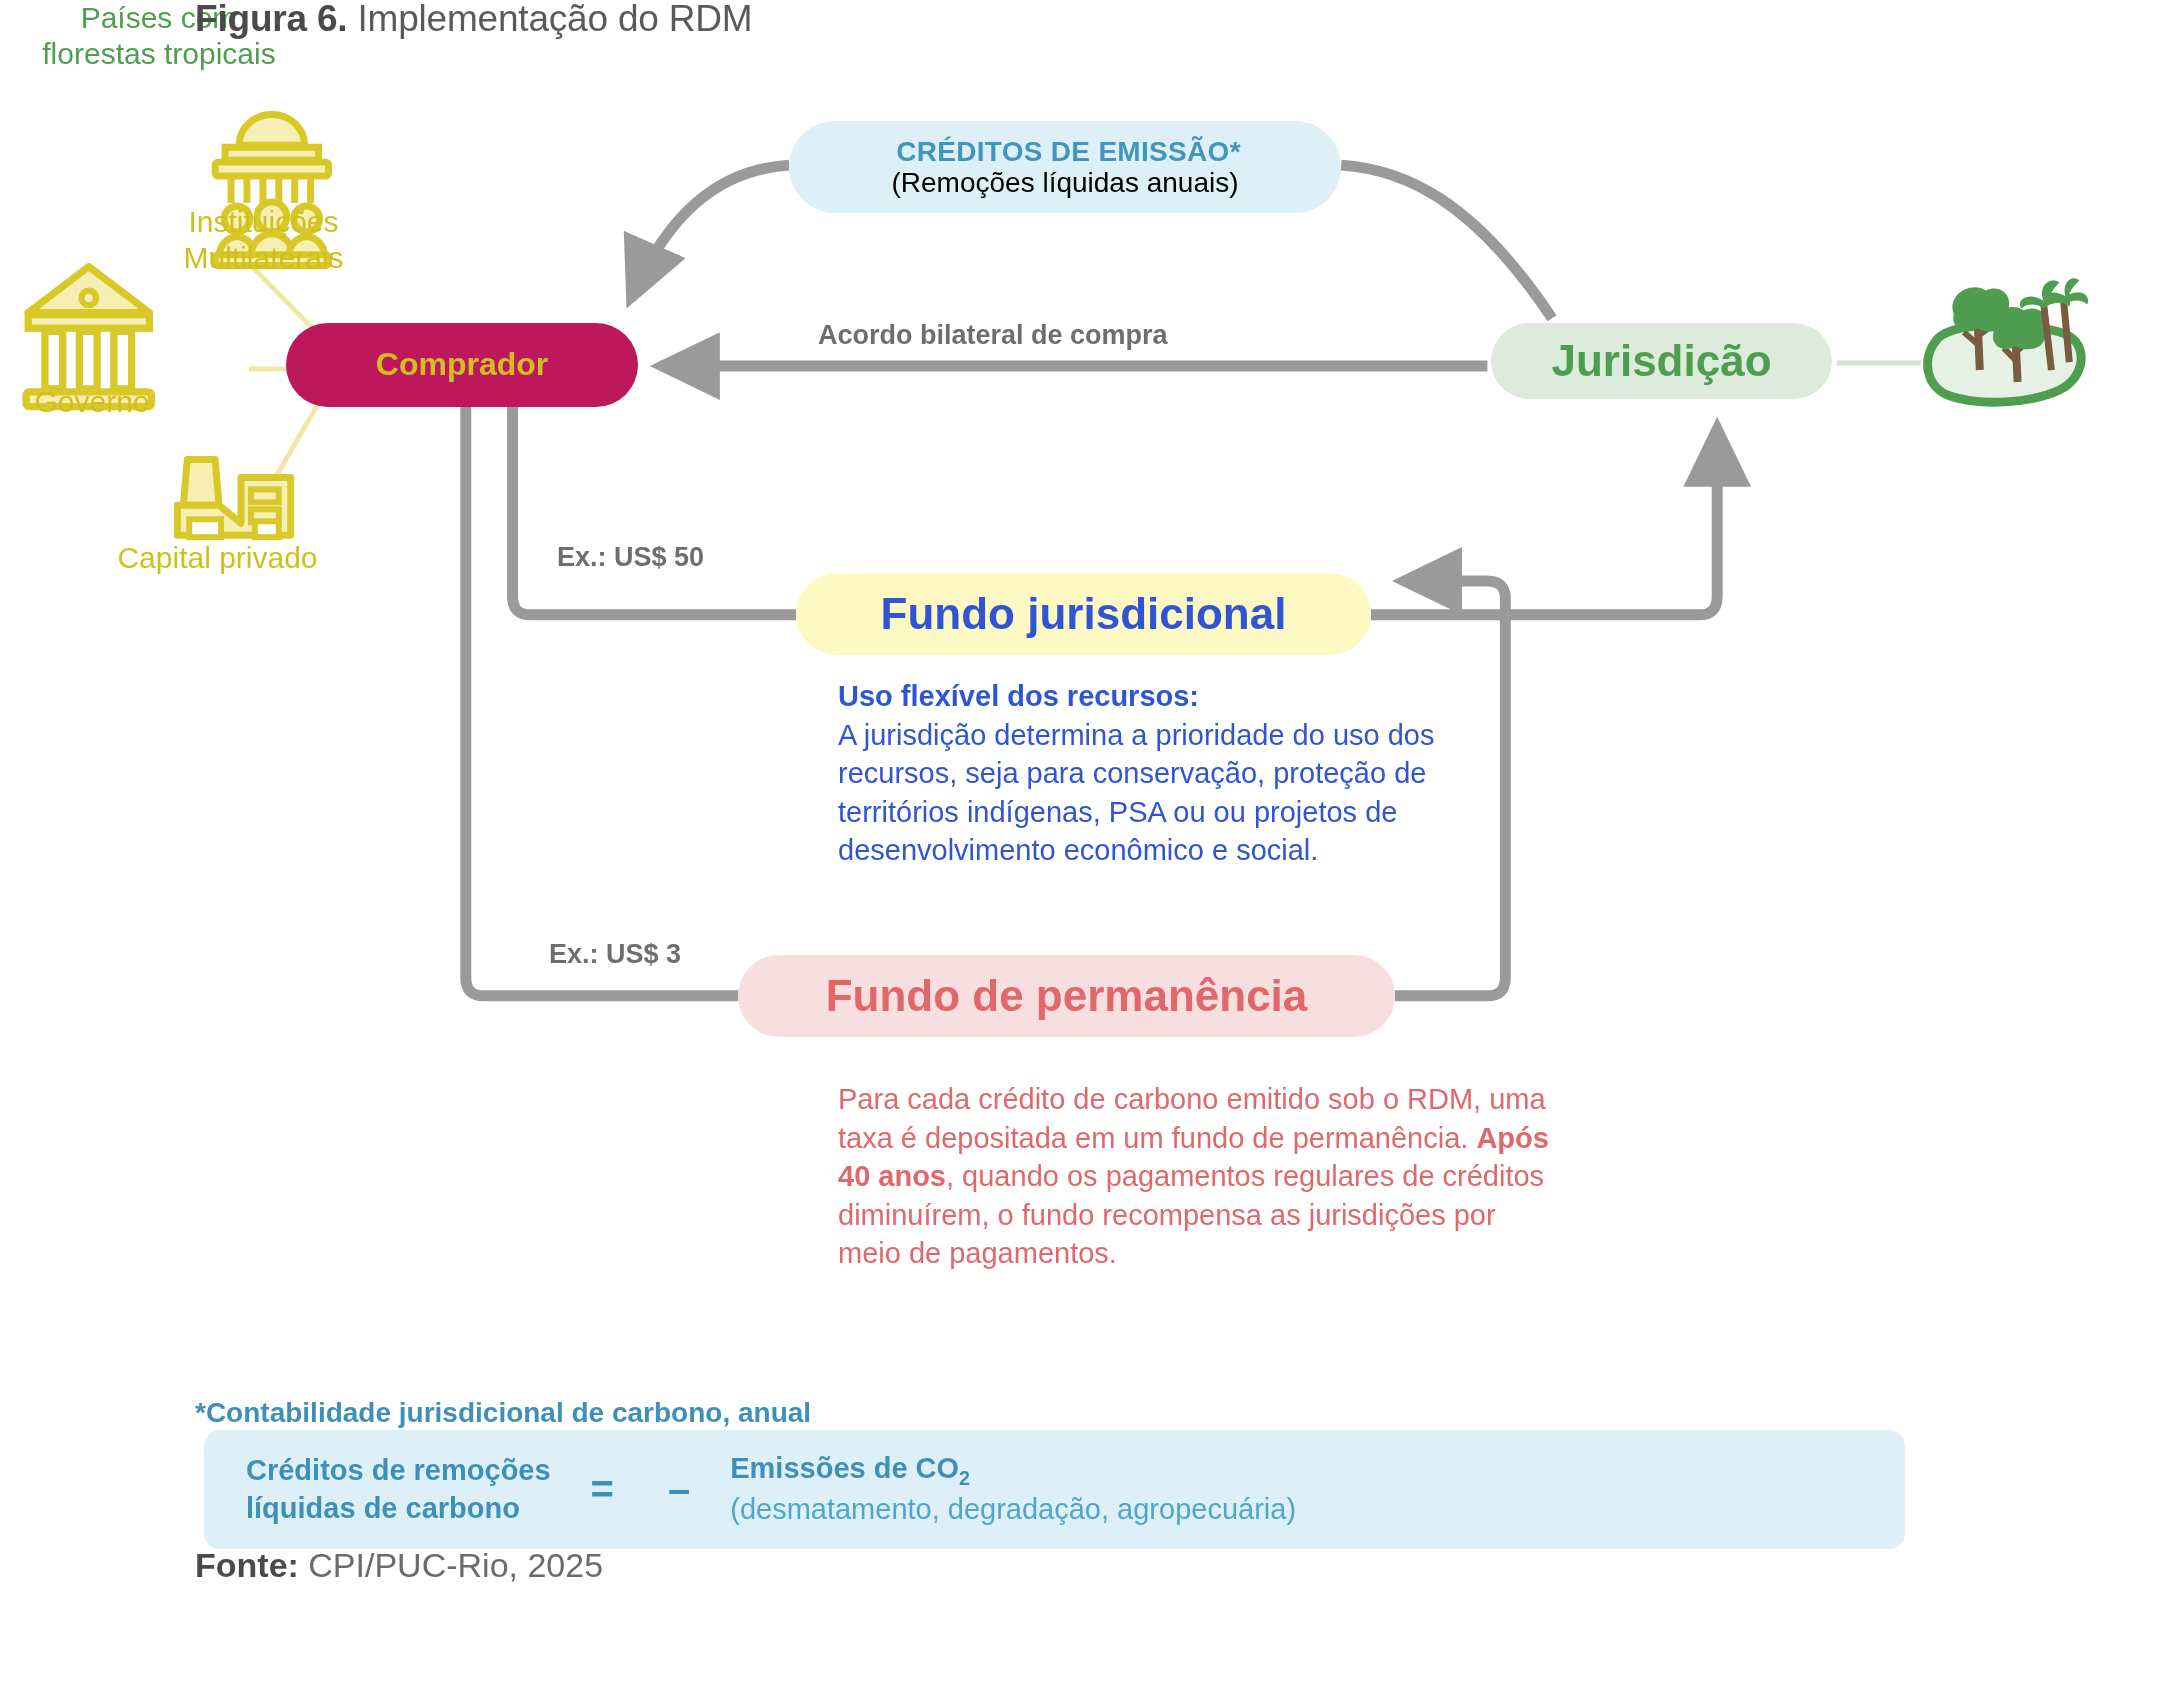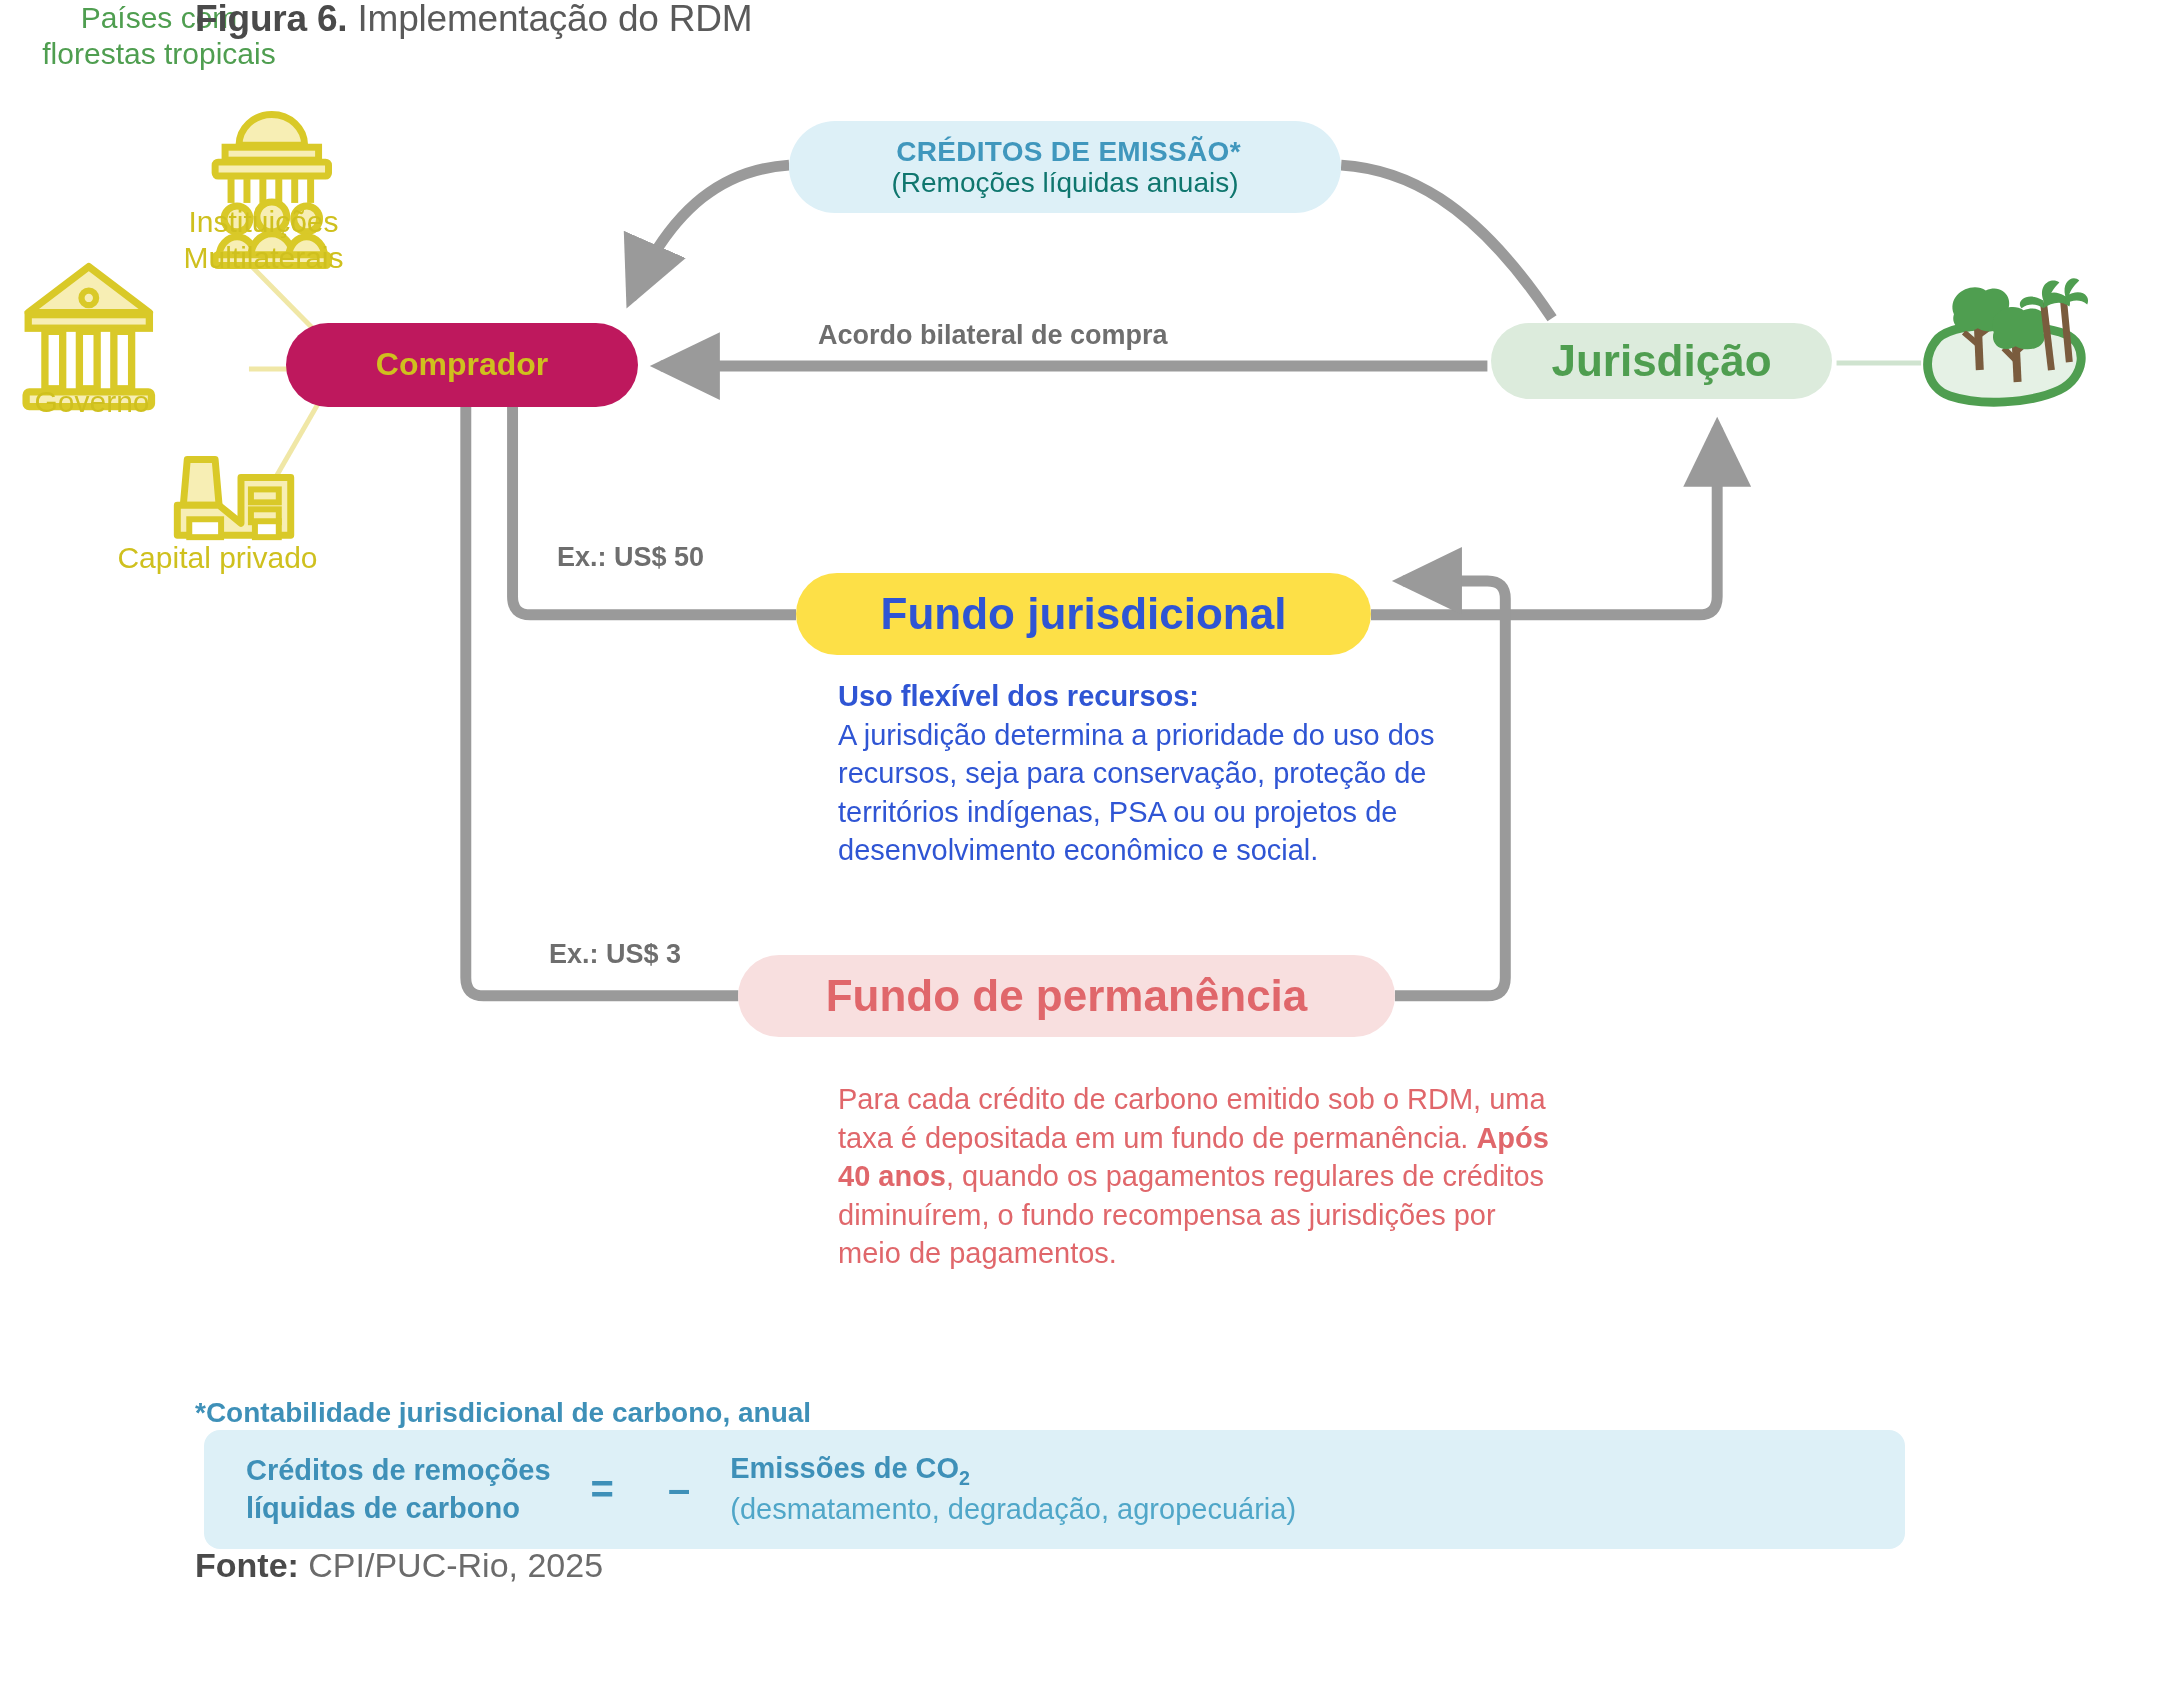--- a/index.html
+++ b/index.html
@@ -16,27 +16,27 @@
   
   svg.wires{position:absolute;left:0;top:0;width:2180px;height:1703px;}
 
   
   .pill{position:absolute;display:flex;align-items:center;justify-content:center;
         border-radius:994px;font-weight:bold;line-height:1.05;text-align:center;}
 
   #node-credits{left:789px;top:121px;width:552px;height:92px;background:#ddf0f7;
                 border-radius:46px;flex-direction:column;gap:2px;}
   #node-credits .l1{color:#4097bd;font-size:28px;font-weight:bold;letter-spacing:0.3px;margin-left:7px;}
-  #node-credits .l2{color:#0f766e;font-size:28px;font-weight:normal;}
+  #node-credits .l2{color:#000000;font-size:28px;font-weight:normal;}
 
   #node-comprador{left:286px;top:323px;width:352px;height:84px;background:#be185d;
                   color:#cfc01e;font-size:32px;border-radius:42px;}
   #node-jurisdicao{left:1491px;top:323px;width:341px;height:76px;background:#dcebdc;
                    color:#4f9e50;font-size:44px;border-radius:38px;}
-  #node-fundo-jur{left:796px;top:573px;width:575px;height:82px;background:#fde047;
+  #node-fundo-jur{left:796px;top:573px;width:575px;height:82px;background:#fef9c3;
                   color:#2f55d4;font-size:44px;border-radius:41px;}
   #node-fundo-perm{left:738px;top:955px;width:657px;height:82px;background:#f8dfdf;
                    color:#e0676b;font-size:44px;border-radius:41px;}
 
   
   .para{position:absolute;font-size:29px;line-height:1.33;}
   #jur-text{left:838px;top:677px;width:617px;color:#2f55d4;}
   #jur-text .hd{font-weight:bold;display:block;}
   #perm-text{left:838px;top:1080px;width:716px;color:#e0676b;}
   #perm-text b{font-weight:bold;}

